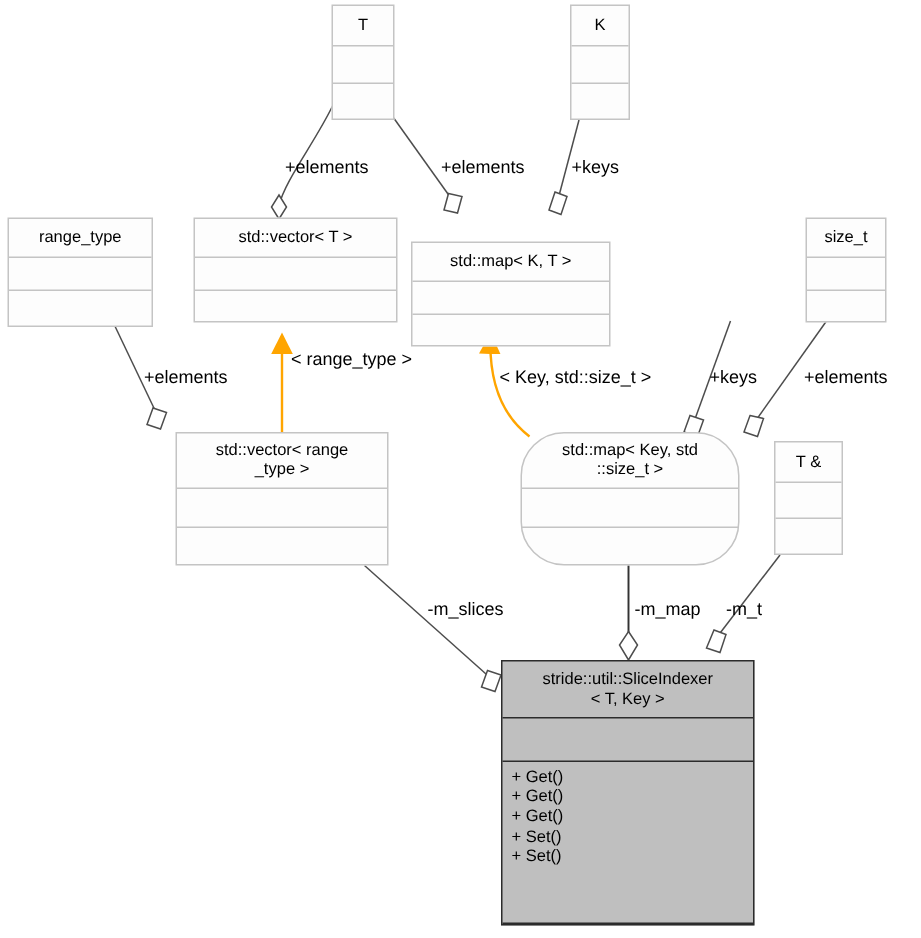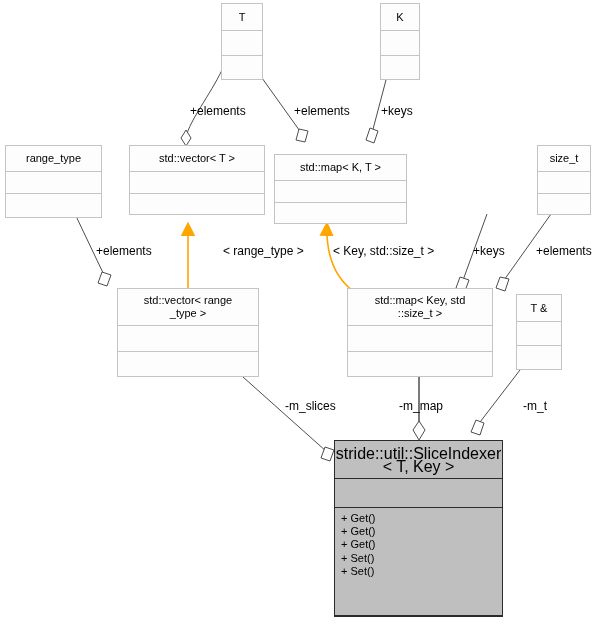--- a/index.html
+++ b/index.html
@@ -52,21 +52,21 @@
   }
   
   .node.main {
     border: 1px solid #2b2b2b;
     background: #bfbfbf;
   }
   .node.main .cmp {
     border-bottom: 1px solid #2b2b2b;
   }
   .node.main .title {
-    font-size: 16px;
+    font-size: 11px;
     line-height: 13px;
   }
   .node.main .ops {
     display: block;
     padding: 4px 6px 3px 6px;
     text-align: left;
     justify-content: flex-start;
     align-items: flex-start;
   }
   .node.main .ops .op {
@@ -167,41 +167,41 @@
     <div class="cmp" style="height:22px;"></div>
     <div class="cmp" style="flex:1;"></div>
   </div>
 
   <div class="node" style="left:129px; top:145px; width:136px; height:70px;">
     <div class="cmp title" style="height:26px;">std::vector&lt; T &gt;</div>
     <div class="cmp" style="height:22px;"></div>
     <div class="cmp" style="flex:1;"></div>
   </div>
 
-  <div class="node" style="left:274px; top:154px; width:133px; height:70px;">
+  <div class="node" style="left:274px; top:161px; width:133px; height:70px;">
     <div class="cmp title" style="height:26px;">std::map&lt; K, T &gt;</div>
     <div class="cmp" style="height:22px;"></div>
     <div class="cmp" style="flex:1;"></div>
   </div>
 
 
   <div class="node" style="left:537px; top:145px; width:54px; height:70px;">
     <div class="cmp title" style="height:26px;">size_t</div>
     <div class="cmp" style="height:22px;"></div>
     <div class="cmp" style="flex:1;"></div>
   </div>
 
   <div class="node" style="left:117px; top:288px; width:142px; height:89px;justify-content:flex-end;">
     <div class="cmp title" style="height:37px;">std::vector&lt; range
 _type &gt;</div>
     <div class="cmp" style="height:26px;"></div>
     <div class="cmp" style="flex:1;"></div>
   </div>
 
-  <div class="node" style="left:347px; top:288px; width:146px; height:89px;">
+  <div class="node" style="left:347px; top:288px; width:146px; height:89px;border-radius:29px;">
     <div class="cmp title" style="height:37px;">std::map&lt; Key, std
 ::size_t &gt;</div>
     <div class="cmp" style="height:26px;"></div>
     <div class="cmp" style="flex:1;"></div>
   </div>
 
   <div class="node" style="left:516px; top:294px; width:46px; height:76px;">
     <div class="cmp title" style="height:27px;">T &amp;</div>
     <div class="cmp" style="height:24px;"></div>
     <div class="cmp" style="flex:1;"></div>
@@ -218,22 +218,22 @@
       <div class="op">+ Set()</div>
       <div class="op">+ Set()</div>
     </div>
   </div>
 
   <div class="elabel" style="left:190px; top:105px;">+elements</div>
   <div class="elabel" style="left:294px; top:105px;">+elements</div>
   <div class="elabel" style="left:381px; top:105px;">+keys</div>
 
   <div class="elabel" style="left:96px; top:245px;">+elements</div>
-  <div class="elabel" style="left:194px; top:245px;margin-left:29px;">&lt; range_type &gt;</div>
+  <div class="elabel" style="left:194px; top:233px;">&lt; range_type &gt;</div>
   <div class="elabel" style="left:333px; top:245px;">&lt; Key, std::size_t &gt;</div>
   <div class="elabel" style="left:473px; top:245px;">+keys</div>
   <div class="elabel" style="left:536px; top:245px;">+elements</div>
 
   <div class="elabel" style="left:285px; top:400px;">-m_slices</div>
-  <div class="elabel" style="left:399px; top:400px;">-m_map</div>
-  <div class="elabel" style="left:523px; top:400px;">-m_t</div>
+  <div class="elabel" style="left:423px; top:400px;">-m_map</div>
+  <div class="elabel" style="left:484px; top:400px;">-m_t</div>
 
 </div>
 
 </body></html>

